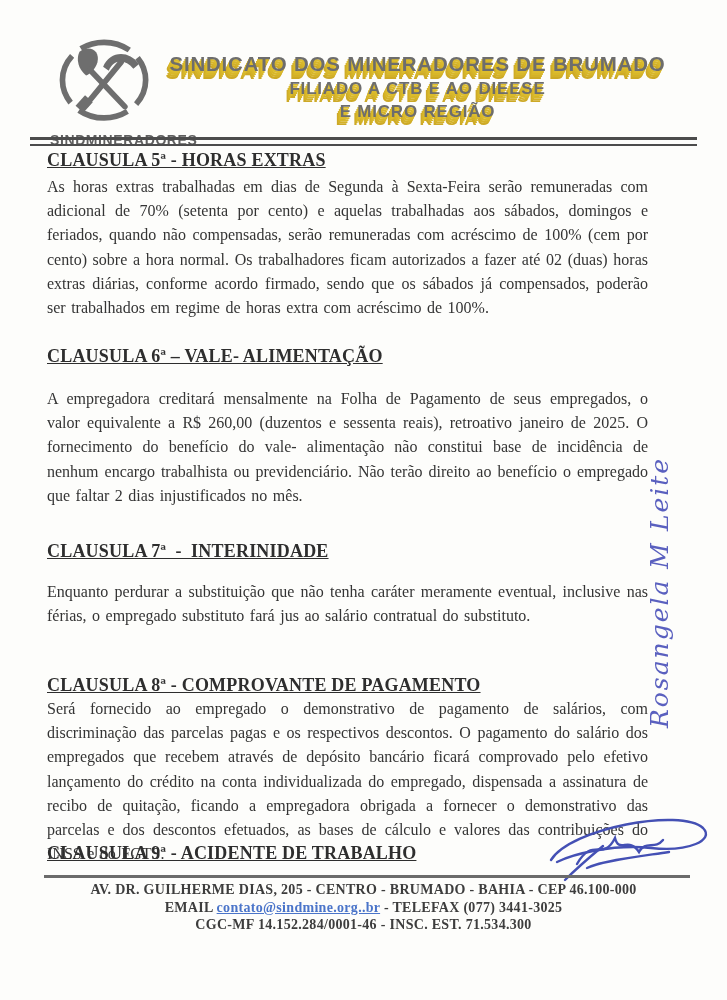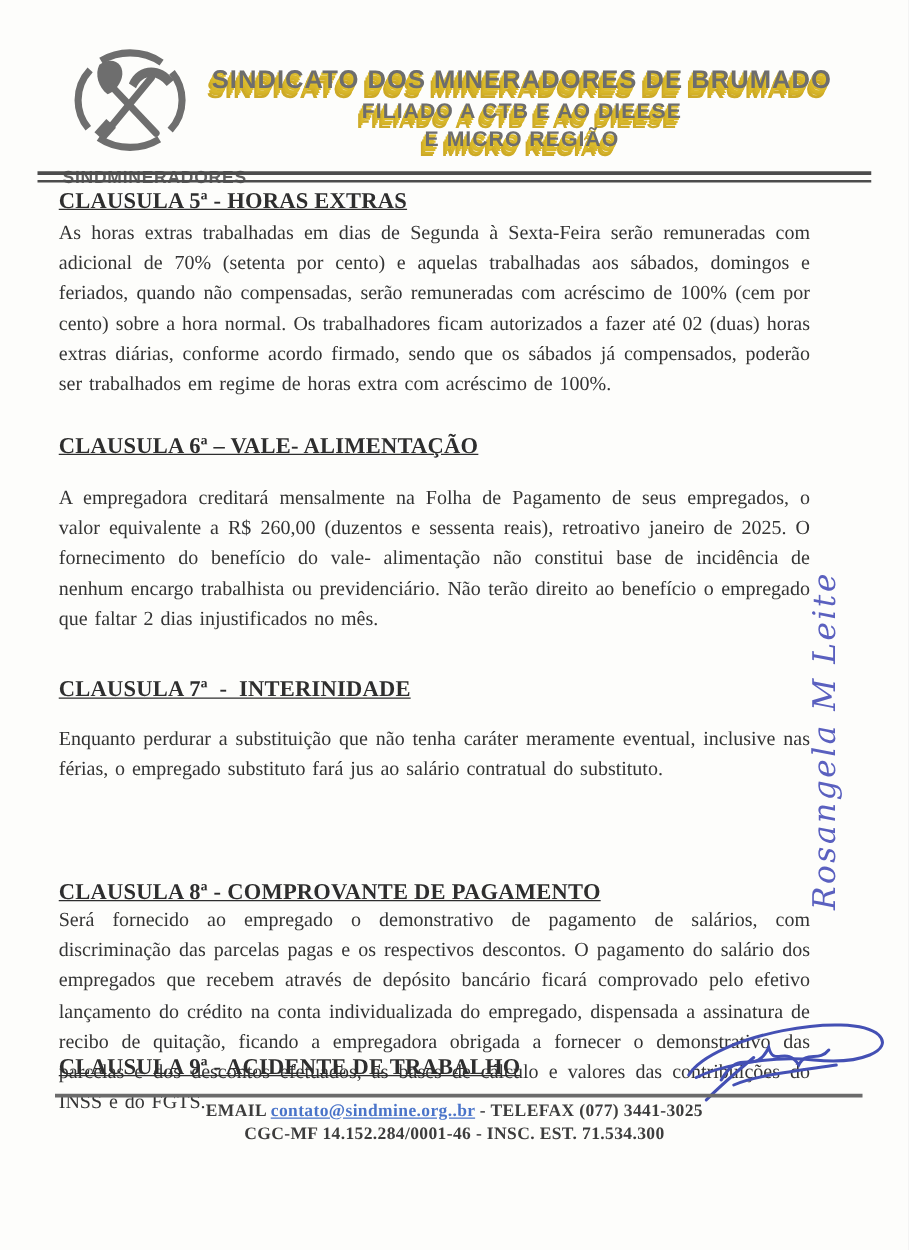--- a/index.html
+++ b/index.html
@@ -60,21 +60,21 @@
     font-size:16px; line-height:24.2px;
     text-align:justify;
     color:#343434;
     word-spacing:1.5px;
   }
   .c5 { top:150px; }
   .c6 { top:346px; }
   .c6 .clause-body { margin-top:20px; }
   .c7 { top:541px; }
   .c7 .clause-body { margin-top:18px; }
-  .c8 { top:675px;margin-top:28px; }
+  .c8 { top:675px; }
   .c8 .clause-body { margin-top:1px; }
   .c9 { top:843px; }
 
   
   .margin-note {
     position:absolute; left:645px; top:728px; width:300px; height:44px;
     transform:rotate(-90deg); transform-origin:0 0;
     font-family:"DejaVu Serif", serif;
     font-style:italic;
     font-size:25px; letter-spacing:2px;
@@ -159,17 +159,18 @@
     <g fill="none" stroke="#4450b4" stroke-width="2.4" stroke-linecap="round">
       <path d="M8,54 C28,22 138,2 160,22 C172,34 146,46 108,42 C70,38 30,48 14,56"></path>
       <path d="M34,58 C50,30 60,56 72,32 C76,48 86,30 96,46 C102,34 112,44 120,34"></path>
       <path d="M44,62 C62,54 100,50 126,46"></path>
       <path d="M22,74 C34,62 48,50 60,40"></path>
     </g>
   </svg>
 
   <div class="footer-rule"></div>
   <div class="footer-text">
+    <div>AV. DR. GUILHERME DIAS, 205 - CENTRO - BRUMADO - BAHIA - CEP 46.100-000</div>
     <div><span>EMAIL </span><span class="email-link">contato@sindmine.org..br</span><span> - TELEFAX (077) 3441-3025</span></div>
     <div>CGC-MF 14.152.284/0001-46 - INSC. EST. 71.534.300</div>
   </div>
 
 </div>
 
 </body></html>

